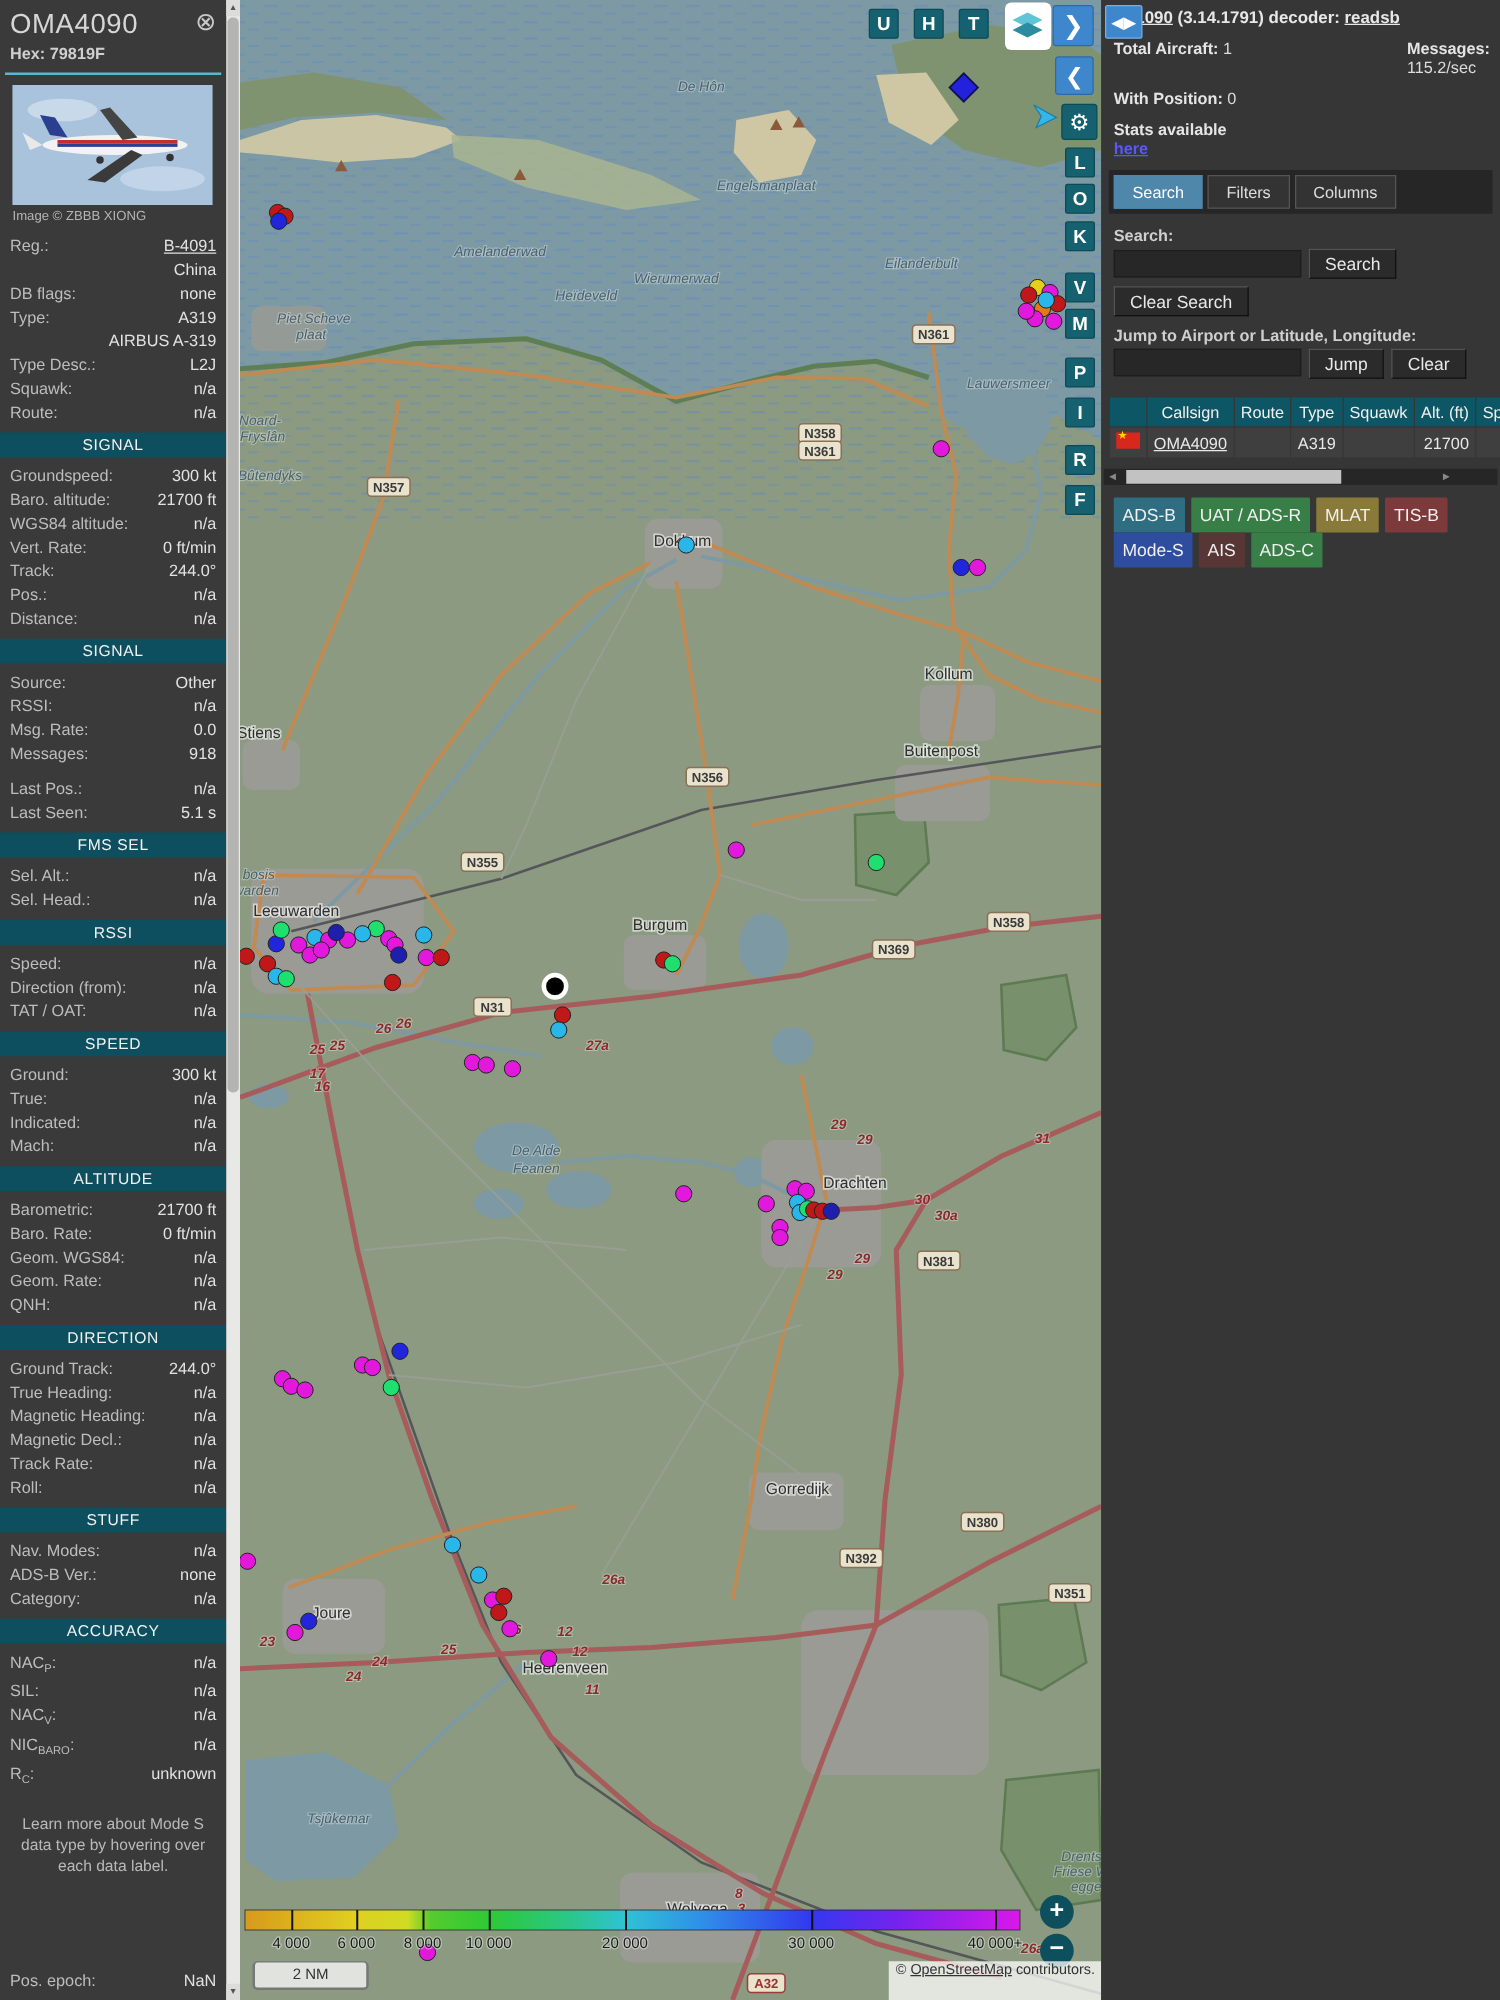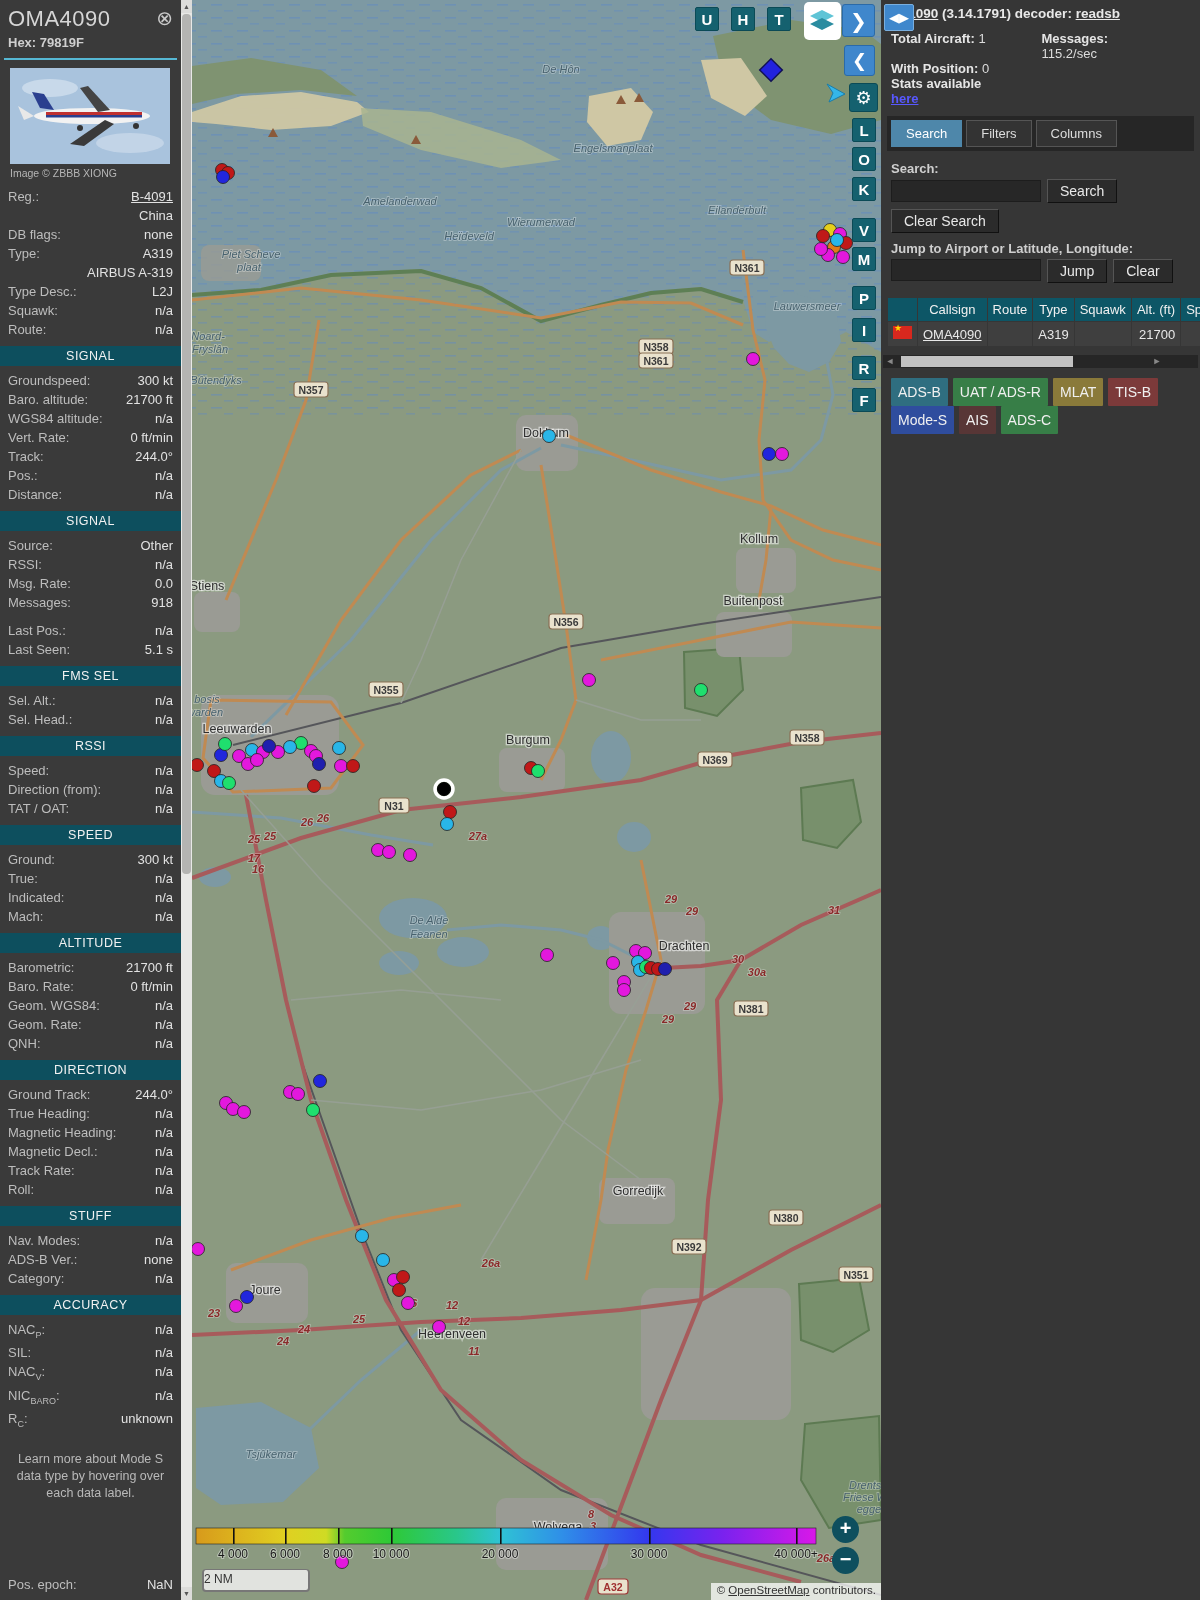--- a/index.html
+++ b/index.html
@@ -37,34 +37,34 @@
     font-weight:bold; font-size:15px; text-align:center; line-height:24px;
     border:1px solid #0b4a56; border-radius:2px; cursor:pointer; z-index:20; }
   .bluebtn { position:absolute; background:#3f87cc; border:1px solid #2a6aa8; border-radius:3px;
     color:#fff; text-align:center; cursor:pointer; z-index:20; }
   #btn-layers { position:absolute; left:612px; top:2px; width:37px; height:38px; background:#fff;
     border-radius:5px; z-index:20; cursor:pointer; }
   #btn-gear { position:absolute; left:657px; top:83px; width:29px; height:29px; background:#15616f;
     border:1px solid #0b4a56; border-radius:3px; color:#fff; font-size:18px; text-align:center; line-height:28px; z-index:20; cursor:pointer; }
   .zoombtn { position:absolute; left:640px; width:27px; height:27px; border-radius:50%;
     background:#0e4f5e; color:#fff; font-size:20px; font-weight:bold; text-align:center; line-height:25px; z-index:20; cursor:pointer; }
-  #scalebox { position:absolute; left:10px; top:1569px; width:108px; height:23px;
+  #scalebox { position:absolute; left:10px; top:1569px; width:93px; height:23px;
     background:rgba(240,240,240,0.85); border:2px solid #777; border-top-width:1px; border-radius:4px;
-    color:#333; font-size:12px; line-height:19px; z-index:20; }
-  #attrib { position:absolute; right:0; bottom:0; height:17px; background:rgba(255,255,255,0.75);
+    color:#333; font-size:12px; text-align:center; line-height:19px; z-index:20; }
+  #attrib { position:absolute; right:0; bottom:0; height:31px; background:rgba(255,255,255,0.75);
     color:#333; font-size:11.5px; padding:1px 5px 0 6px; z-index:21; }
   #attrib a { color:#333; text-decoration:underline; }
   
   #panel { position:absolute; left:881px; top:0; width:319px; height:1600px; background:#363636;
     color:#dcdcdc; font-size:13px; z-index:30; }
   #p-title { padding:6px 6px 4px 10px; font-weight:bold; color:#e8e8e8; font-size:13.5px; }
   #p-title a { color:#e8e8e8; text-decoration:underline; }
   #p-navbtn { position:absolute; left:3px; top:4px; width:30px; height:27px; background:#3f87cc;
     border:1px solid #79aede; border-radius:2px; color:#fff; font-size:13px; text-align:center; line-height:26px; cursor:pointer; }
-  #p-stats { display:grid; grid-template-columns:1fr 1fr; padding:6px 8px 2px 10px; row-gap:0; }
+  #p-stats { display:grid; grid-template-columns:1fr; padding:6px 8px 2px 10px; row-gap:10px; }
   #p-stats b { color:#e5e5e5; }
   #p-stats .lnk { color:#5858ff; text-decoration:underline; font-weight:bold; }
   #p-tabs { display:flex; gap:4px; background:#262626; margin:8px 6px 0 6px; padding:4px; }
   .ptab { padding:5px 14px; background:#333; color:#ddd; border:1px solid #555; cursor:pointer; }
   .ptab.active { background:#4e87aa; color:#fff; border-color:#4e87aa; }
   #p-search { padding:10px 10px 0 10px; }
   #p-search .flabel { font-weight:bold; color:#cfcfcf; margin-bottom:3px; }
   .pinput { background:#272727; border:1px solid #1d1d1d; height:22px; width:150px; color:#eee; padding:0 5px; font-size:13px; }
   .pbtn { background:#2b2b2b; border:1px solid #111; border-top-color:#555; border-left-color:#555;
     color:#e8e8e8; font-size:14px; padding:3px 12px; margin-left:6px; cursor:pointer; }

